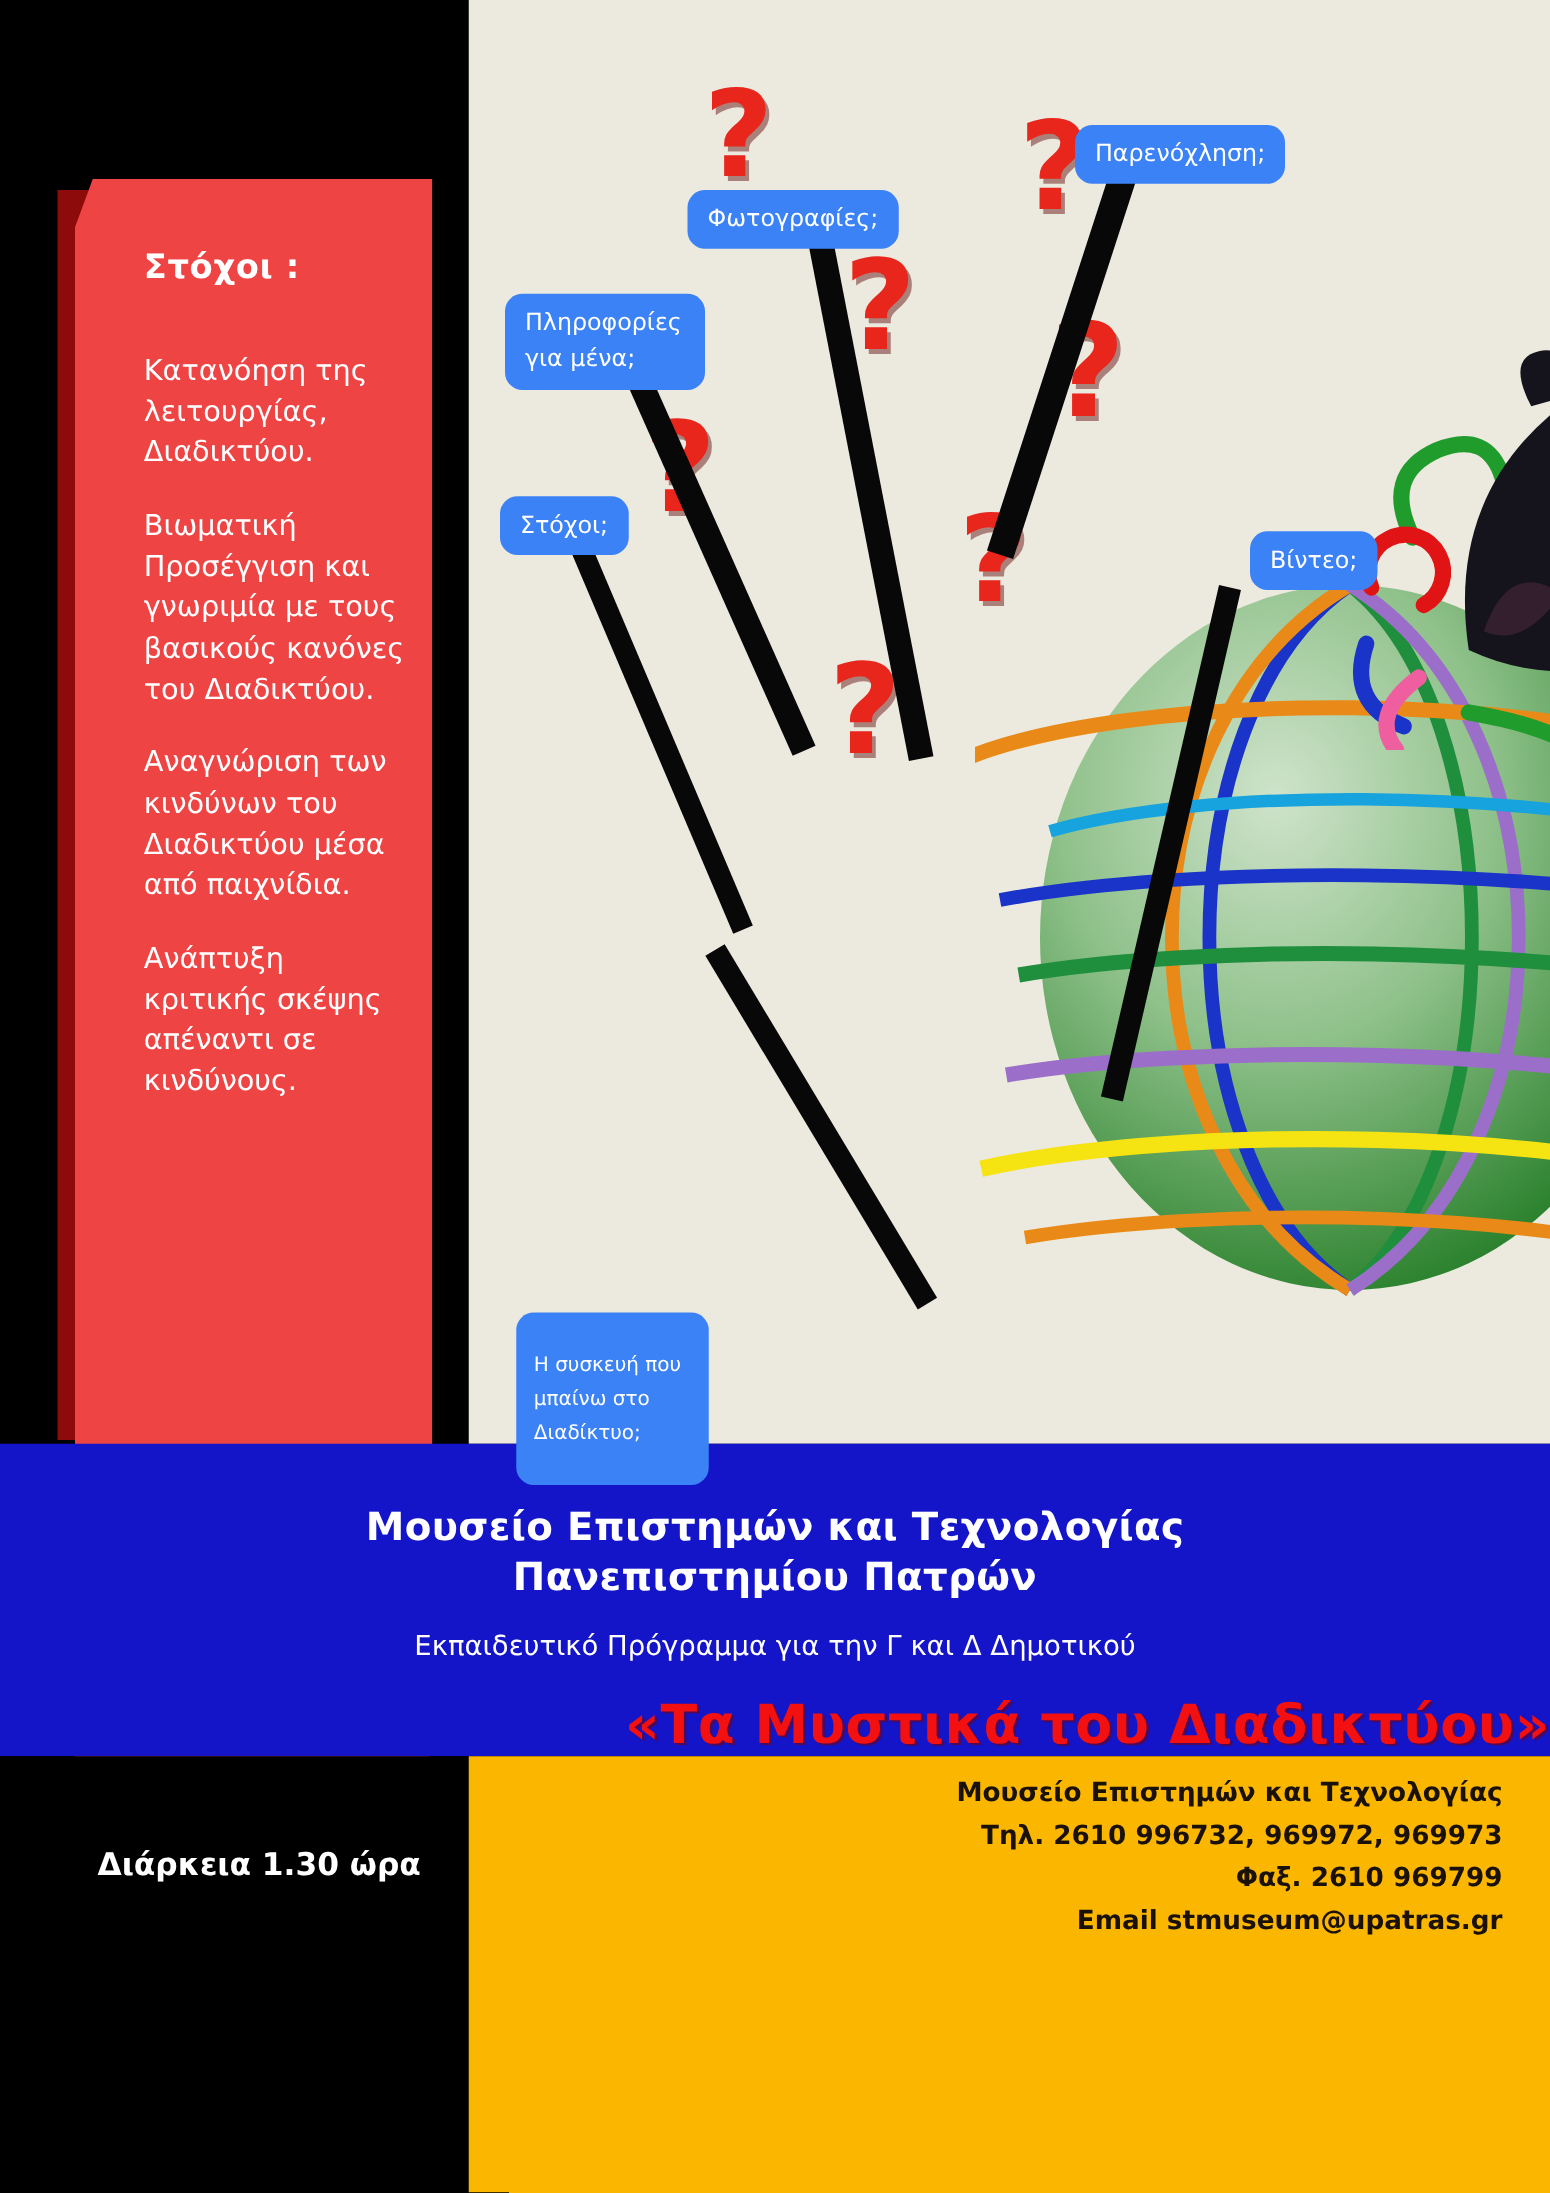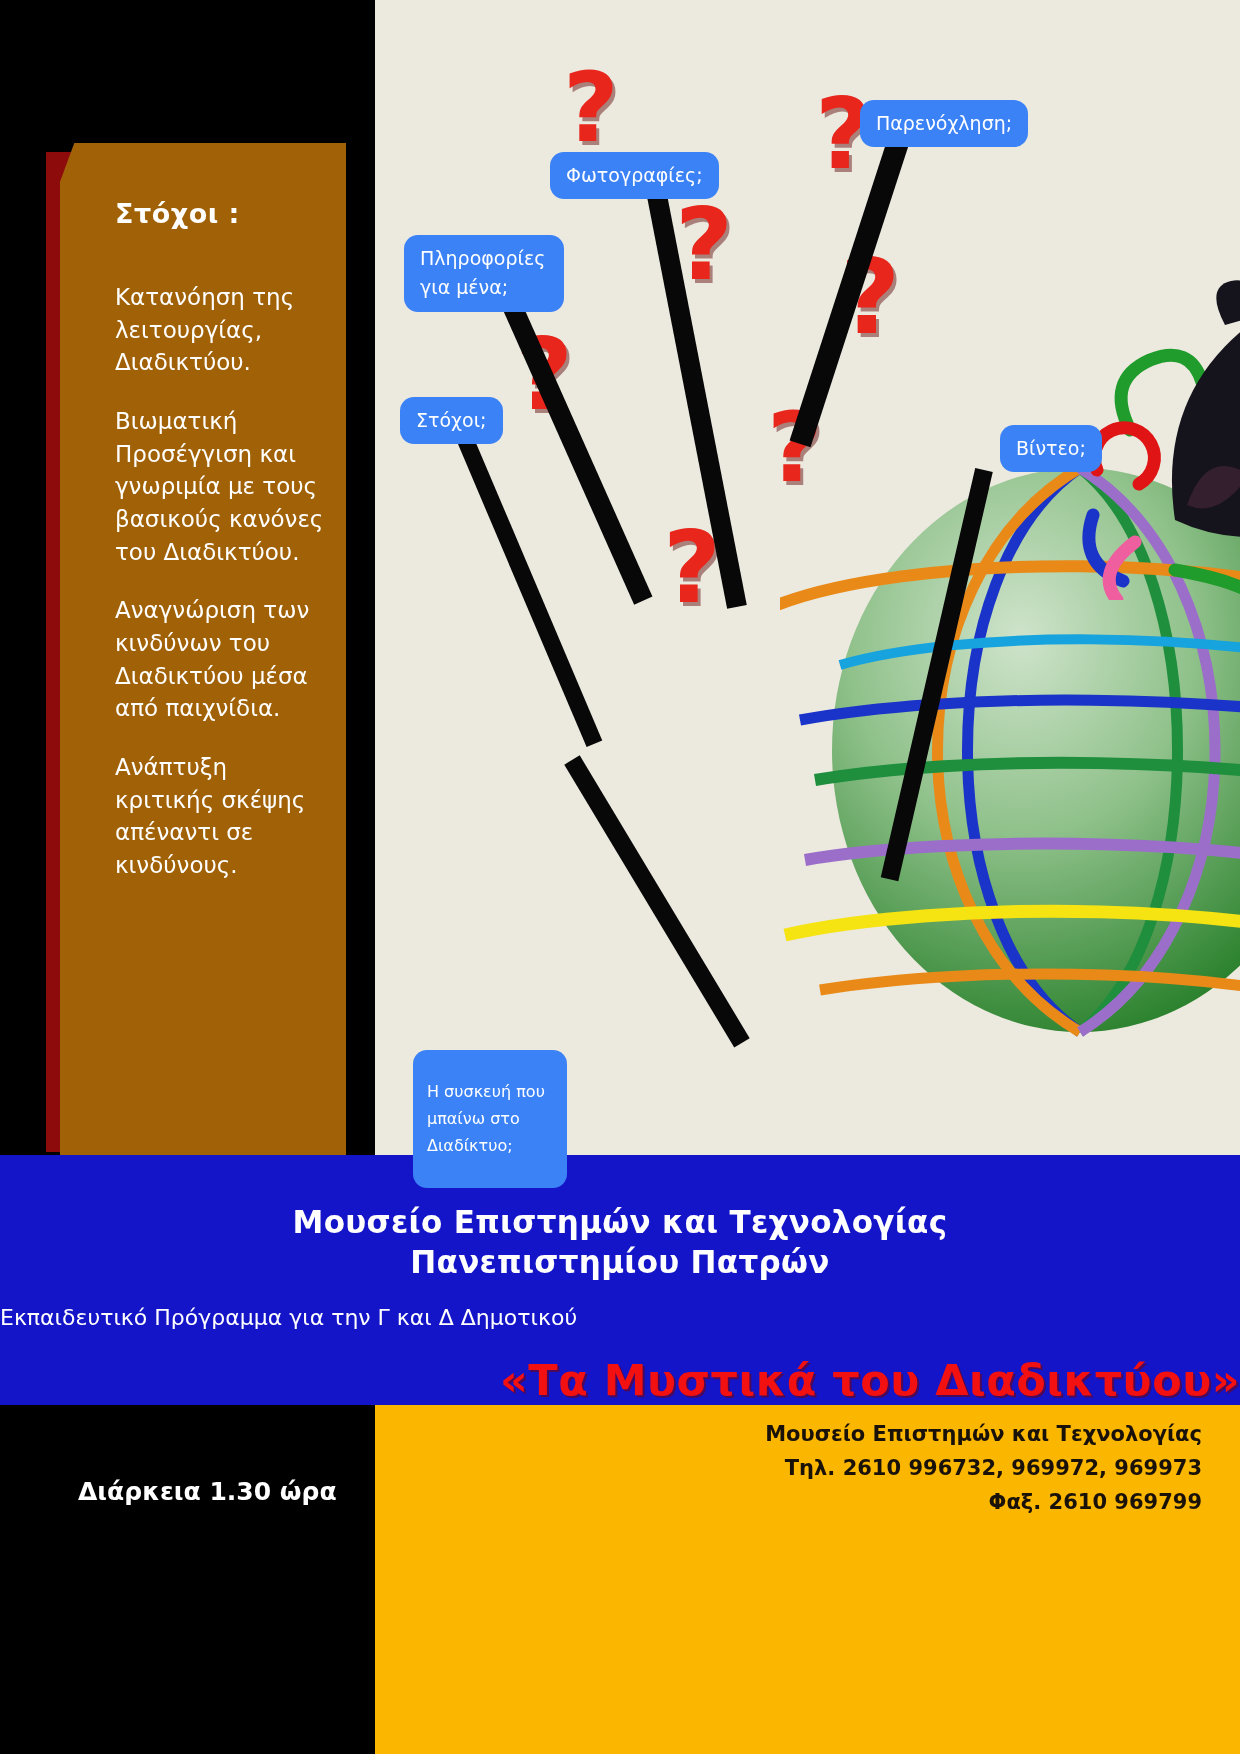--- a/index.html
+++ b/index.html
@@ -22,21 +22,21 @@
   .left-col{position:absolute;left:0;top:0;width:375px;height:1155px;background:#000;}
 
   
   .red-shadow{
     position:absolute;left:46px;top:152px;width:290px;height:1000px;
     background:#8e0b0b;
     transform:skewY(0deg);
   }
   .red-box{
     position:absolute;left:60px;top:143px;width:286px;height:1293px;
-    background:#a16207;
+    background:#ef4444;
     clip-path:polygon(5% 0%, 100% 0%, 100% 97%, 95% 100%, 0% 100%, 0% 3%);
     box-shadow: 6px 6px 0 rgba(0,0,0,0.0);
   }
   .red-box-inner{
     position:absolute;left:0;top:0;right:0;bottom:0;
     padding:55px 18px 0 55px;
     color:#ffffff;
     box-sizing:border-box;
   }
   .goals-title{
@@ -94,21 +94,21 @@
   }
   .mus-title{
     position:absolute;left:0;right:0;top:48px;
     text-align:center;color:#ffffff;
     font-size:31px;font-weight:bold;line-height:1.28;
     letter-spacing:.3px;
     padding:0 180px;
   }
   .mus-sub{
     position:absolute;left:0;right:0;top:150px;
-    text-align:left;color:#ffffff;
+    text-align:center;color:#ffffff;
     font-size:22px;font-weight:normal;
   }
   .mus-prog{
     position:absolute;left:0;right:0;top:200px;
     text-align:right;
     color:#f21010;
     font-size:43px;font-weight:bold;
     text-shadow:2px 2px 0 rgba(120,0,0,.55);
     letter-spacing:.5px;
   }
@@ -236,17 +236,18 @@
     <div class="mus-sub">Εκπαιδευτικό Πρόγραμμα για την Γ και Δ Δημοτικού</div>
     <div class="mus-prog">«Τα Μυστικά του Διαδικτύου»</div>
   </div>
 
   <div class="bottom-black"></div>
   <div class="orange-box">
     <div class="contact">
       <div>Μουσείο Επιστημών και Τεχνολογίας</div>
       <div>Τηλ. 2610 996732, 969972, 969973</div>
       <div>Φαξ. 2610 969799</div>
+      <div>Email stmuseum@upatras.gr</div>
     </div>
   </div>
   <div class="duration">Διάρκεια  1.30 ώρα</div>
 
 </div>
 
 </body></html>

